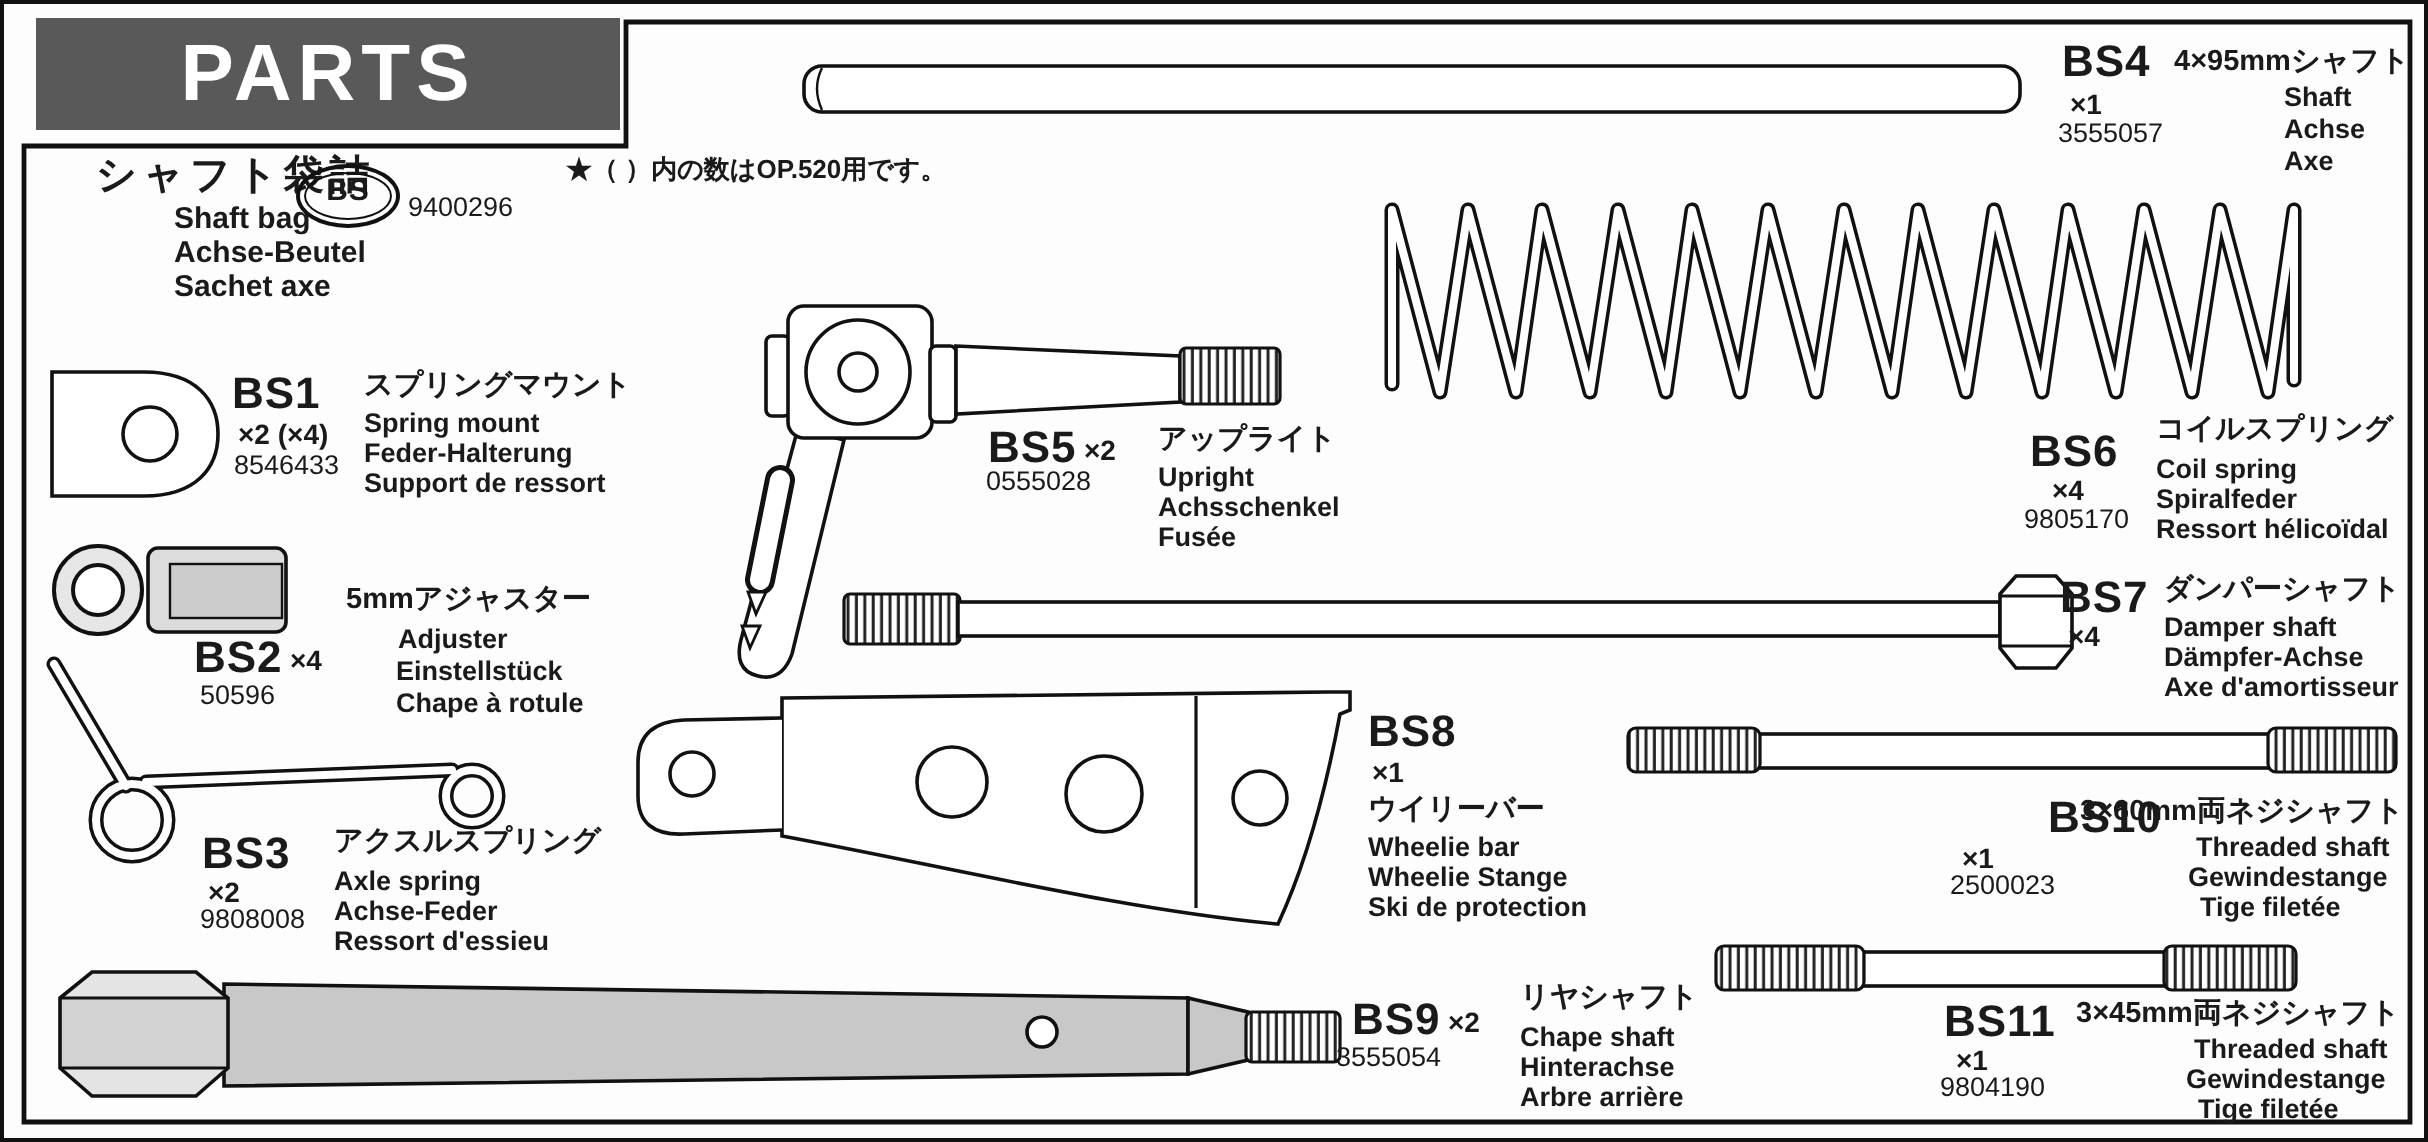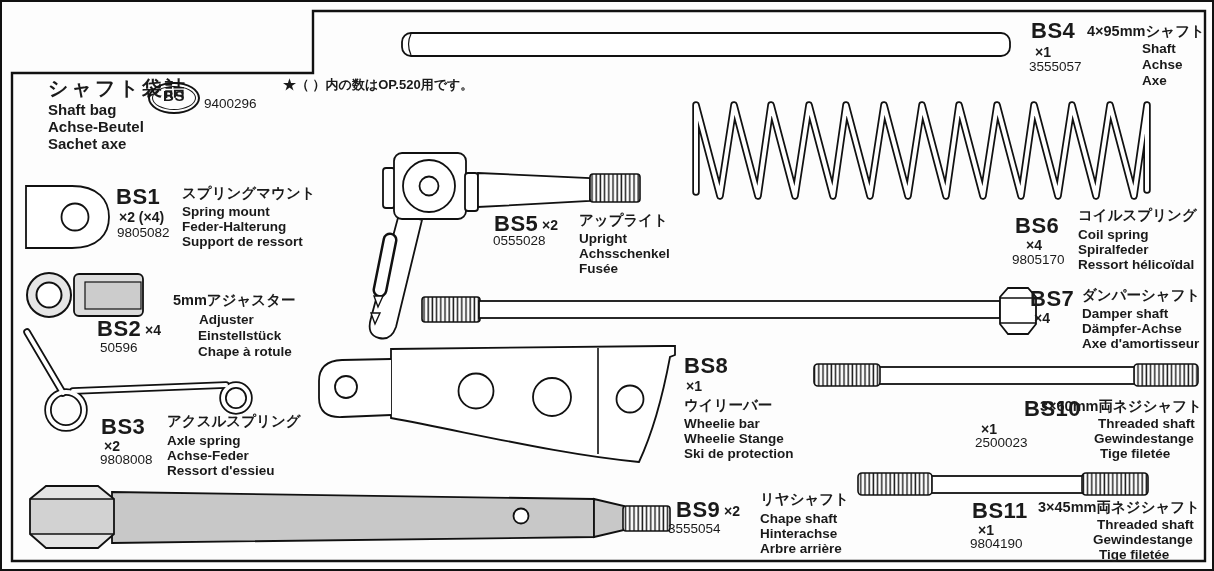--- a/index.html
+++ b/index.html
@@ -17,21 +17,21 @@
   .lang{font-weight:bold; font-size:13.5px;}
   .note{font-weight:bold; font-size:13px;}
   .parts-header{
     position:absolute; left:16px; top:7px; width:292px; height:56px;
     background:#595959; display:flex; align-items:center; justify-content:center;
   }
   .parts-header span{
     color:#fff; font-weight:bold; font-size:40px; letter-spacing:3px;
   }
   .bag-jp{font-weight:bold; font-size:20px; letter-spacing:3px;}
-  .bag-lang{font-weight:bold; font-size:15px;}
+  .bag-lang{font-weight:bold; font-size:15px;margin-left:39px;}
   .badge{
     position:absolute; left:146px; top:80px; width:52px; height:32px;
     border:2px solid #111; border-radius:50%;
     display:flex; align-items:center; justify-content:center; box-sizing:border-box;
   }
   .badge .inner{
     width:44px; height:24px; border:1.5px solid #111; border-radius:50%;
     display:flex; justify-content:center; box-sizing:border-box;
   }
   .badge .inner span{font-weight:bold; font-size:15px; letter-spacing:.5px;}
@@ -137,37 +137,40 @@
       <rect x="1132" y="362" width="64" height="22" rx="4" fill="url(#thr)" stroke="#111" stroke-width="1.6"></rect>
     </g>
 
     <g>
       <rect x="928" y="474" width="154" height="17" fill="#fff" stroke="#111" stroke-width="1.8"></rect>
       <rect x="856" y="471" width="74" height="22" rx="4" fill="url(#thr)" stroke="#111" stroke-width="1.6"></rect>
       <rect x="1080" y="471" width="66" height="22" rx="4" fill="url(#thr)" stroke="#111" stroke-width="1.6"></rect>
     </g>
   </svg>
 
+  <div class="parts-header">
+    <span>PARTS</span>
+  </div>
 
   <div class="t bag-jp" style="left:46px;top:76px">シャフト袋詰</div>
   <div class="t bag-lang" style="left:46px;top:100px">Shaft bag</div>
   <div class="t bag-lang" style="left:46px;top:117px">Achse-Beutel</div>
   <div class="t bag-lang" style="left:46px;top:134px">Sachet axe</div>
   <div class="badge">
     <div class="inner">
         <span>BS</span>
       </div>
   </div>
   <div class="t pno" style="left:202px;top:95px">9400296</div>
 
   <div class="t note" style="left:281px;top:76px">★（ ）内の数はOP.520用です。</div>
 
   <div class="t code" style="left:114px;top:183px">BS1</div>
   <div class="t qty" style="left:117px;top:208px">×2 (×4)</div>
-  <div class="t pno" style="left:115px;top:224px">9805082</div>
+  <div class="t pno" style="left:115px;top:224px">8546433</div>
   <div class="t jp" style="left:180px;top:184px">スプリングマウント</div>
   <div class="t lang" style="left:180px;top:203px">Spring mount</div>
   <div class="t lang" style="left:180px;top:218px">Feder-Halterung</div>
   <div class="t lang" style="left:180px;top:233px">Support de ressort</div>
 
   <div class="t code" style="left:95px;top:315px">BS2</div>
   <div class="t qty" style="left:143px;top:321px">×4</div>
   <div class="t pno" style="left:98px;top:339px">50596</div>
   <div class="t jp" style="left:171px;top:291px">5mmアジャスター</div>
   <div class="t lang" style="left:197px;top:311px">Adjuster</div>

